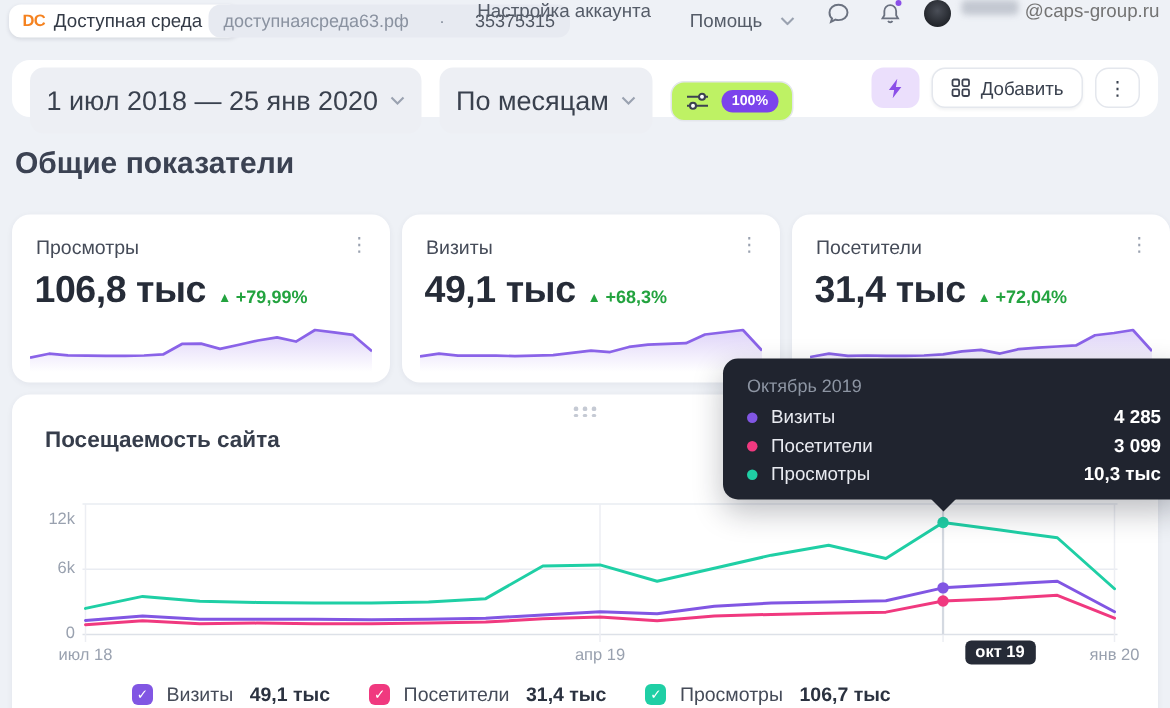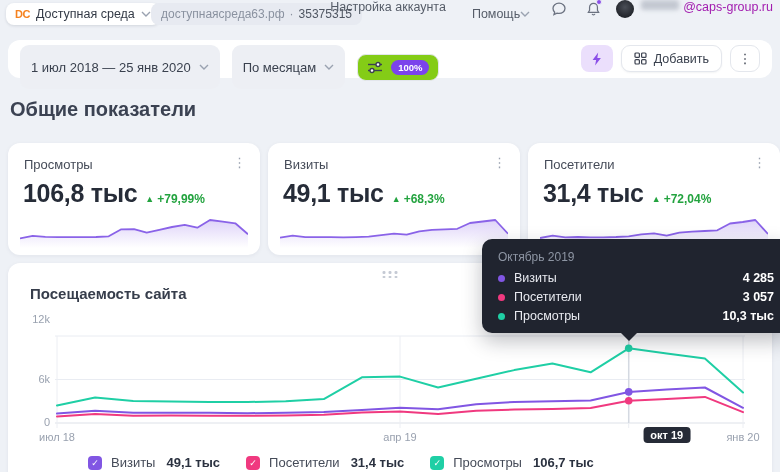--- a/index.html
+++ b/index.html
@@ -6,40 +6,40 @@
   html,body { background:#e9edf4; }
   body { font-family: "Liberation Sans", sans-serif; }
   #page { position:relative; width:780px; height:472px; background:#eef1f6; overflow:hidden; }
 
   
   .topbar { position:absolute; left:0; top:0; width:780px; height:28px; }
   .project-pill { position:absolute; left:6px; top:3px; height:22px; display:flex; align-items:center; gap:6px;
     background:#fff; border-radius:8px; padding:0 9px; box-shadow:0 1px 3px rgba(40,50,70,.14); cursor:pointer; }
   .logo-dc { font-size:11px; font-weight:bold; color:#f5821f; letter-spacing:-0.5px; }
   .project-name { font-size:12.5px; color:#333a46; }
-  .site-pill { position:absolute; left:151px; top:3px; height:22px; display:flex; align-items:center; gap:5px;
+  .site-pill { position:absolute; left:139px; top:3px; height:22px; display:flex; align-items:center; gap:20px;
     background:#e7eaf1; border-radius:8px; padding:0 10px; }
   .site-url { font-size:12px; color:#8a92a0; }
   .site-sep { font-size:12px; color:#8a92a0; }
   .counter-id { font-size:12px; color:#4f5662; }
   .topbar-right { position:absolute; right:7px; top:0; height:28px; display:flex; }
   .nav-label { font-size:12.5px; color:#555c68; cursor:pointer; white-space:nowrap; }
-  .help-wrap { display:flex; align-items:center; gap:0; cursor:pointer; }
+  .help-wrap { display:flex; align-items:center; gap:12px; cursor:pointer; }
   .icon-btn { position:relative; width:18px; height:18px; display:flex; align-items:center; justify-content:center; cursor:pointer; }
   .bell-dot { position:absolute; top:-1px; right:0; width:6px; height:6px; border-radius:50%; background:#8b4fe8; border:1px solid #eef1f6; }
   .avatar { width:18px; height:18px; border-radius:50%; background:radial-gradient(circle at 50% 40%, #4a4e57 0%, #23262c 70%); cursor:pointer; }
   .blur-name { width:38px; height:10px; border-radius:3px; background:#bcc1cb; filter:blur(2px); opacity:.85; }
-  .email { font-size:12.5px; color:#a21caf; cursor:pointer; }
+  .email { font-size:12.5px; color:#737373; cursor:pointer; }
 
   
   .toolbar { position:absolute; left:8px; top:40px; width:764px; height:38px; background:#fff; border-radius:12px; }
   .toolbar-left { position:absolute; left:12px; top:5px; display:flex; align-items:center; gap:12px; }
   .gray-pill { height:44px; display:flex; align-items:center; gap:8px; background:#edeff4; border-radius:9px; padding:0 11px;
-    font-size:13px; color:#3a414e; cursor:pointer; white-space:nowrap; }
-  .sampling-pill { height:27px; display:flex; align-items:center; gap:8px; background:#84cc16; border:1px solid #e3e6ec;
+    font-size:18px; color:#3a414e; cursor:pointer; white-space:nowrap; }
+  .sampling-pill { height:27px; display:flex; align-items:center; gap:8px; background:#bef264; border:1px solid #e3e6ec;
     border-radius:9px; padding:12px 9px; cursor:pointer; }
   .sampling-badge { background:#7b43ec; color:#fff; font-size:9.5px; font-weight:bold; border-radius:8px; padding:2px 7px; }
   .toolbar-right { position:absolute; right:12px; top:5px; display:flex; align-items:center; gap:8px; }
   .bolt-btn { width:32px; height:27px; border-radius:8px; background:#ebdffc; display:flex; align-items:center; justify-content:center; cursor:pointer; }
   .add-btn { height:27px; display:flex; align-items:center; gap:7px; background:#fff; border:1px solid #e4e7ed; border-radius:9px;
     padding:0 12px; font-size:12.5px; color:#3a414e; cursor:pointer; box-shadow:0 1px 2px rgba(40,50,70,.06); }
   .kebab-btn { width:30px; height:27px; border-radius:9px; border:1px solid #e4e7ed; background:#fff; display:flex;
     align-items:center; justify-content:center; color:#3a414e; font-size:13px; cursor:pointer; }
 
   
@@ -285,37 +285,37 @@
           <span class="legend-check" style="background: rgb(240, 57, 127);">✓</span>
           <span class="legend-label">Посетители</span>
           <span class="legend-value">31,4 тыс</span>
         </div>
         <div class="legend-item">
           <span class="legend-check" style="background: rgb(31, 207, 165);">✓</span>
           <span class="legend-label">Просмотры</span>
           <span class="legend-value">106,7 тыс</span>
         </div>
       </div>
-  <div class="y-label" style="top: 50px; text-align: right;">12k</div>
+  <div class="y-label" style="top: 77px; text-align: right;">12k</div>
       <div class="y-label" style="top: 109.5px;">6k</div>
       <div class="y-label" style="top: 153px;">0</div>
     </div>
 
   <div class="tooltip">
     <div class="tooltip-title">Октябрь 2019</div>
     <div id="tooltip-rows">
         <div class="tooltip-row">
           <span class="tooltip-dot" style="background: rgb(129, 86, 227);"></span>
           <span class="tooltip-label">Визиты</span>
           <span class="tooltip-value">4 285</span>
         </div>
         <div class="tooltip-row">
           <span class="tooltip-dot" style="background: rgb(240, 57, 127);"></span>
           <span class="tooltip-label">Посетители</span>
-          <span class="tooltip-value">3 057</span>
+          <span class="tooltip-value">3 099</span>
         </div>
         <div class="tooltip-row">
           <span class="tooltip-dot" style="background: rgb(31, 207, 165);"></span>
           <span class="tooltip-label">Просмотры</span>
           <span class="tooltip-value">10,3 тыс</span>
         </div>
       </div>
     <div class="tooltip-arrow"></div>
   </div>
 

